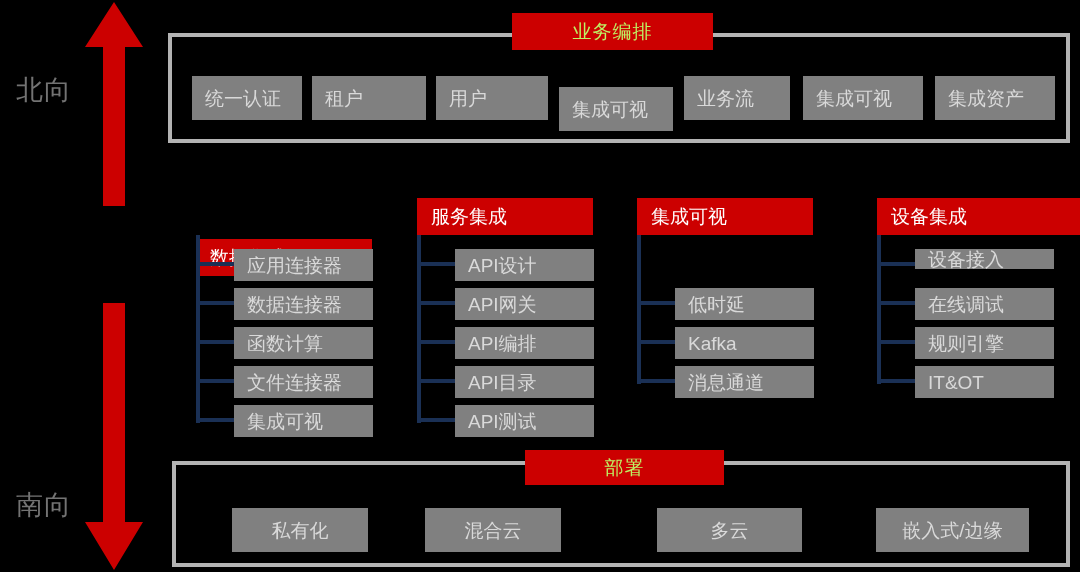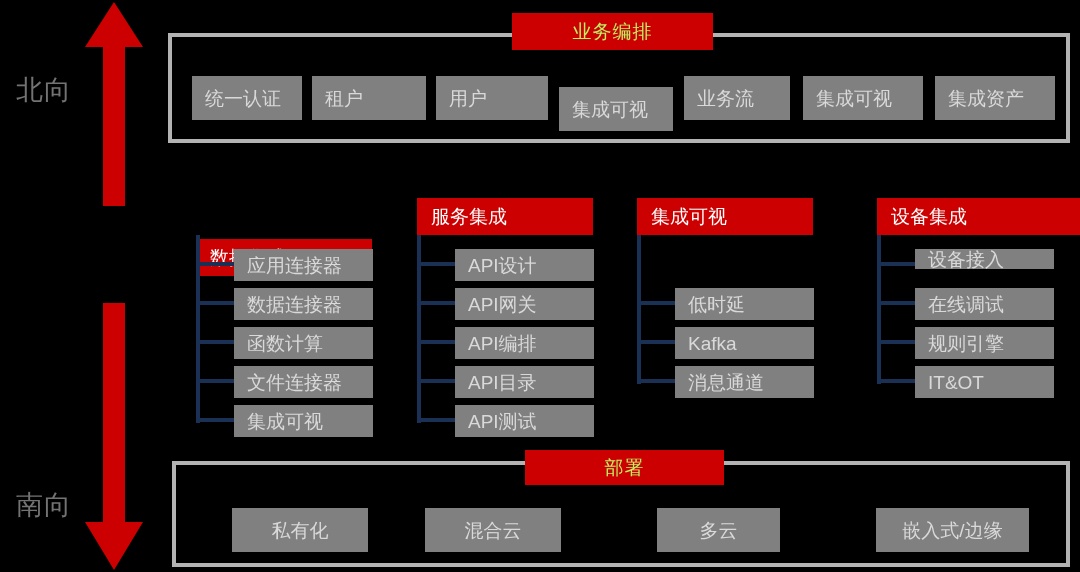--- a/index.html
+++ b/index.html
@@ -206,20 +206,20 @@
 
   <div class="panel" style="left:172px;top:461px;width:898px;height:106px;"></div>
   <div class="panel-title" style="left:525px;top:450px;width:199px;height:35px;">部署</div>
 
   <div class="chip center" style="left:232px;top:508px;width:136px;height:44px;">
     <span>私有化</span>
   </div>
   <div class="chip center" style="left:425px;top:508px;width:136px;height:44px;">
     <span>混合云</span>
   </div>
-  <div class="chip center" style="left:657px;top:508px;width:123px;height:44px;">
+  <div class="chip center" style="left:657px;top:508px;width:145px;height:44px;">
     <span>多云</span>
   </div>
   <div class="chip center" style="left:876px;top:508px;width:153px;height:44px;">
     <span>嵌入式/边缘</span>
   </div>
 
 </div>
 
 </body></html>

